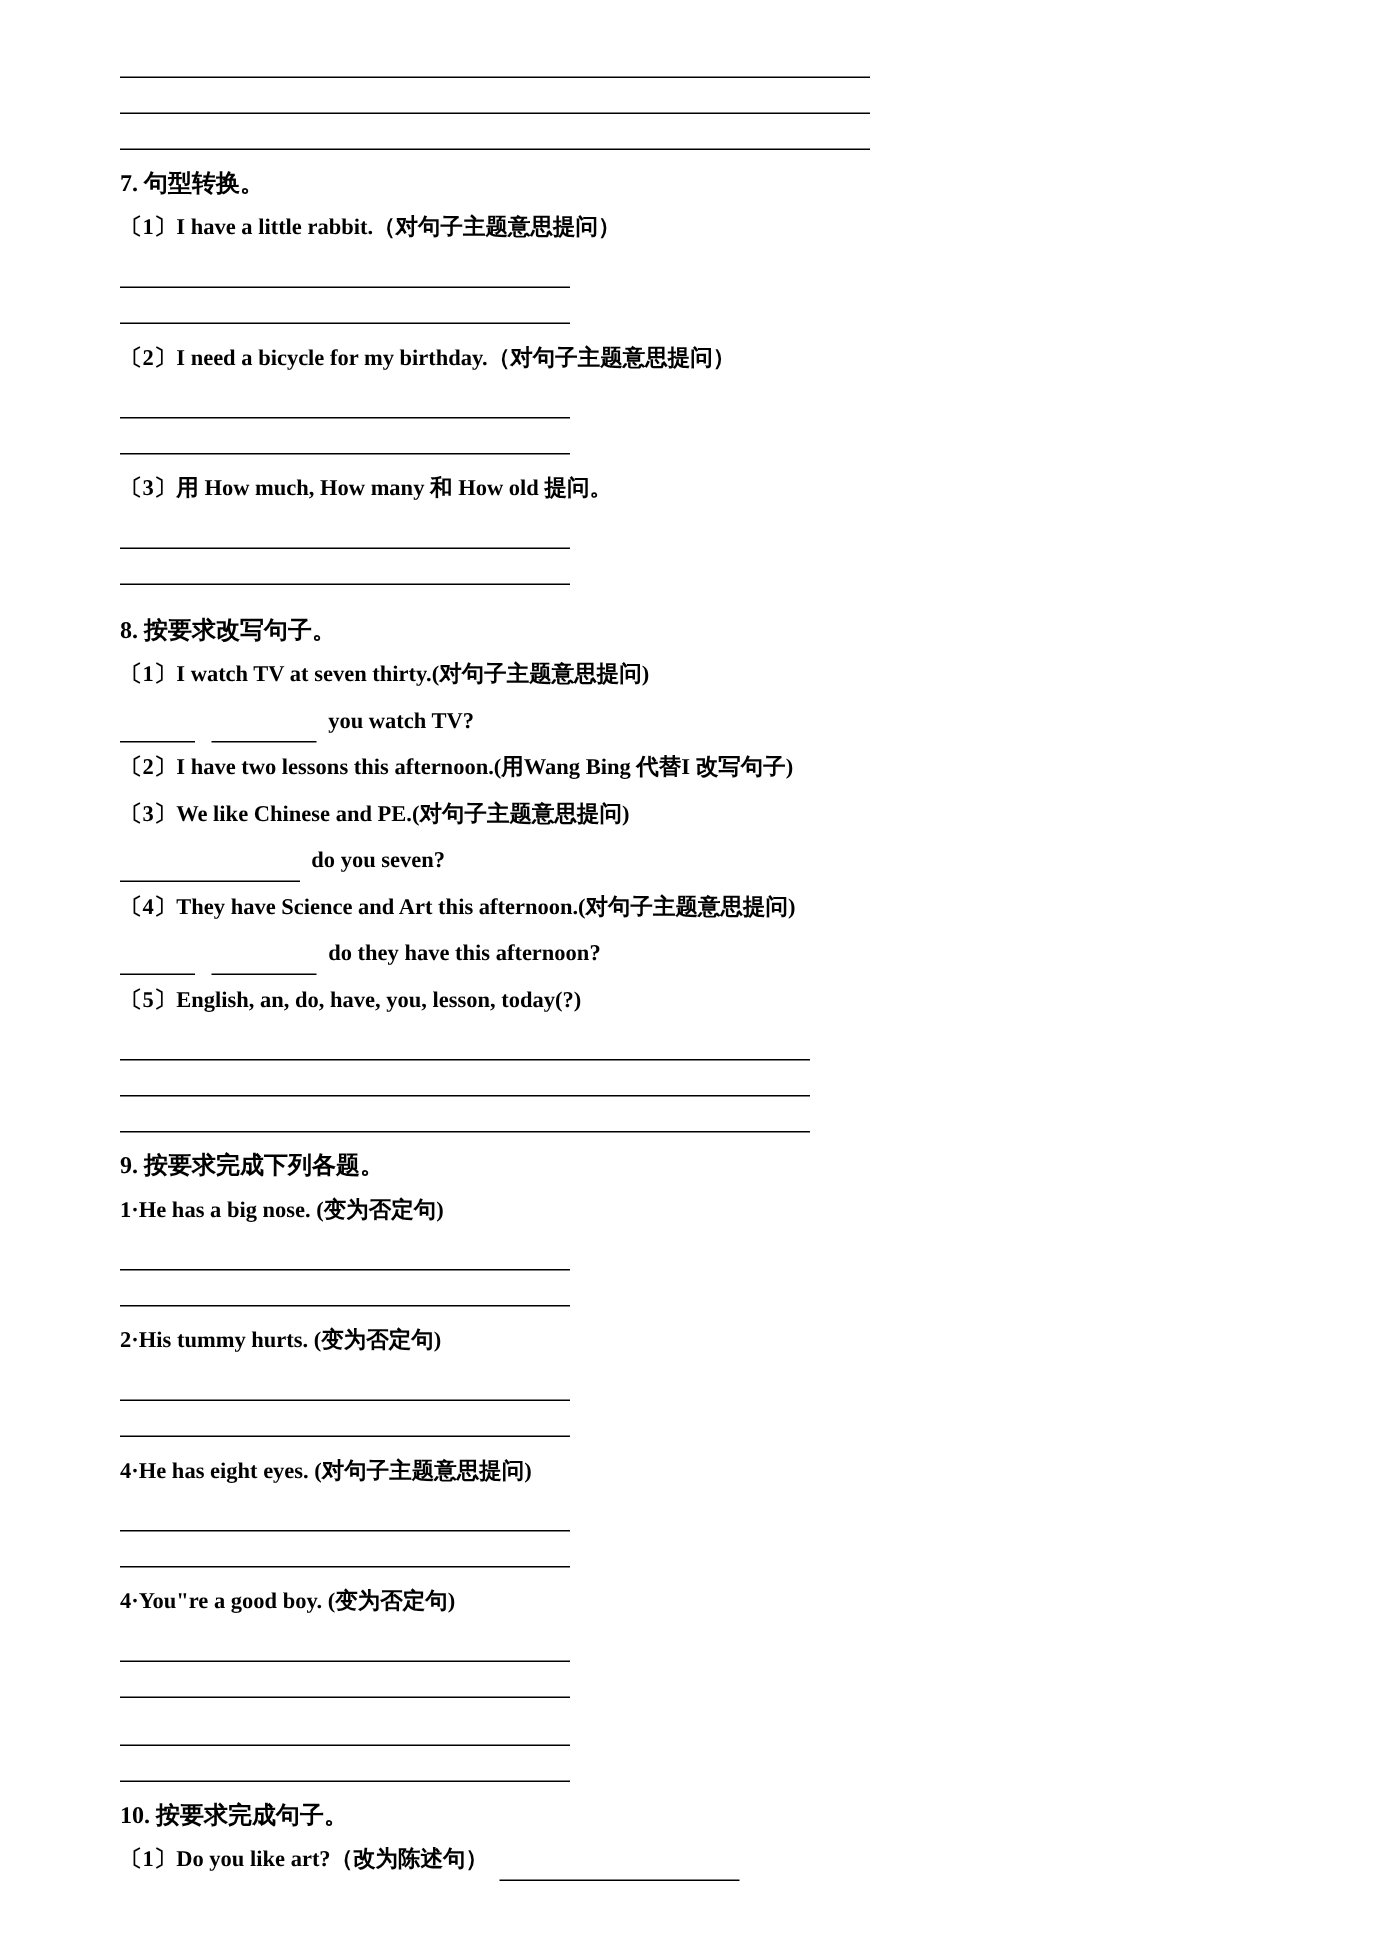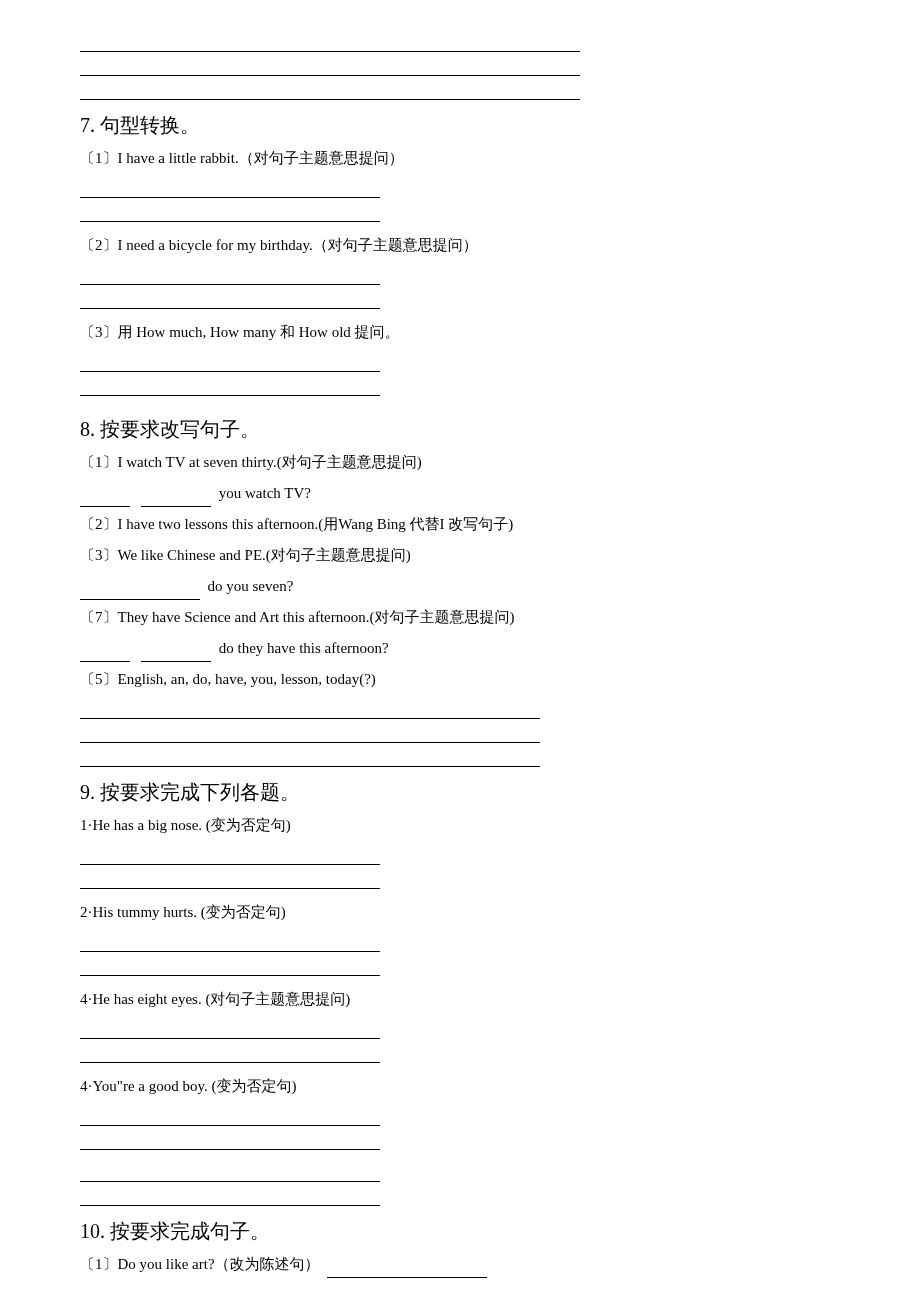--- a/index.html
+++ b/index.html
@@ -15,30 +15,31 @@
       width: 920px;
       min-height: 1302px;
       padding: 30px 80px 60px 80px;
     }
     .answer-line-wide {
       border-bottom: 1px solid #000;
       width: 500px;
       height: 22px;
     }
     .section-title {
-      font-weight: normal;
-      font-size: 20px;
+      font-weight: bold;
+      font-size: 16px;
       margin: 12px 0 6px 0;
     }
     .question-block {
       margin-bottom: 4px;
     }
     .question-text {
       margin: 4px 0 2px 0;
       line-height: 1.8;
+      font-weight: bold;
     }
     .inline-blank {
       display: inline-block;
       border-bottom: 1px solid #000;
       min-width: 70px;
       height: 18px;
       vertical-align: bottom;
     }
     .inline-blank-sm {
       display: inline-block;
@@ -105,21 +106,21 @@
   </div>
 
   <div class="question-text">〔2〕I have two lessons this afternoon.(用Wang Bing 代替I 改写句子)</div>
 
   <div class="question-text">〔3〕We like Chinese and PE.(对句子主题意思提问)</div>
   <div class="question-text">
     <span class="inline-blank" style="min-width:120px;"></span>
     &nbsp;<span>do you seven?</span>
   </div>
 
-  <div class="question-text">〔7〕They have Science and Art this afternoon.(对句子主题意思提问)</div>
+  <div class="question-text">〔4〕They have Science and Art this afternoon.(对句子主题意思提问)</div>
   <div class="question-text">
     <span class="inline-blank-sm"></span>
     &nbsp;
     <span class="inline-blank"></span>
     &nbsp;<span>do they have this afternoon?</span>
   </div>
 
   <div class="question-text">〔5〕English, an, do, have, you, lesson, today(?)</div>
   <div class="sub-answer-lines">
     <div class="sub-answer-line" style="width:460px;"></div>

